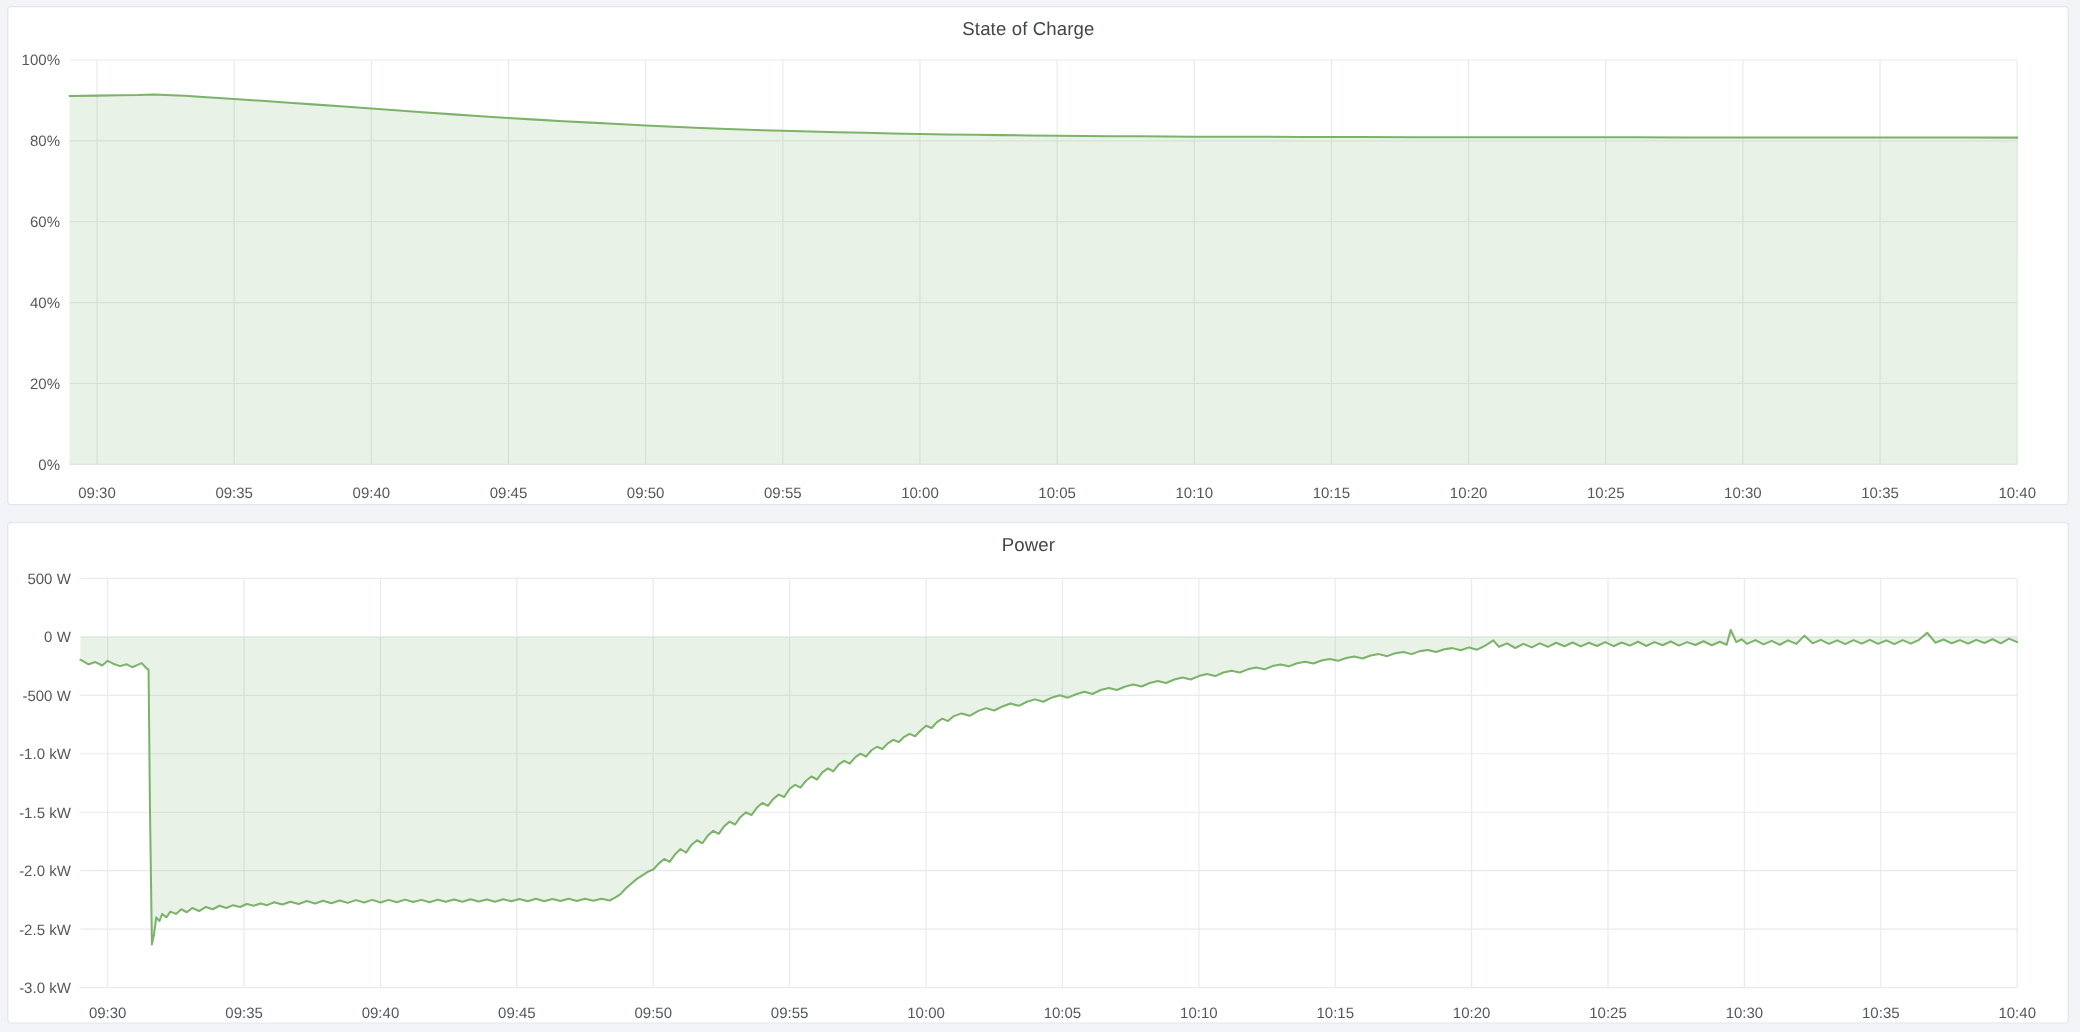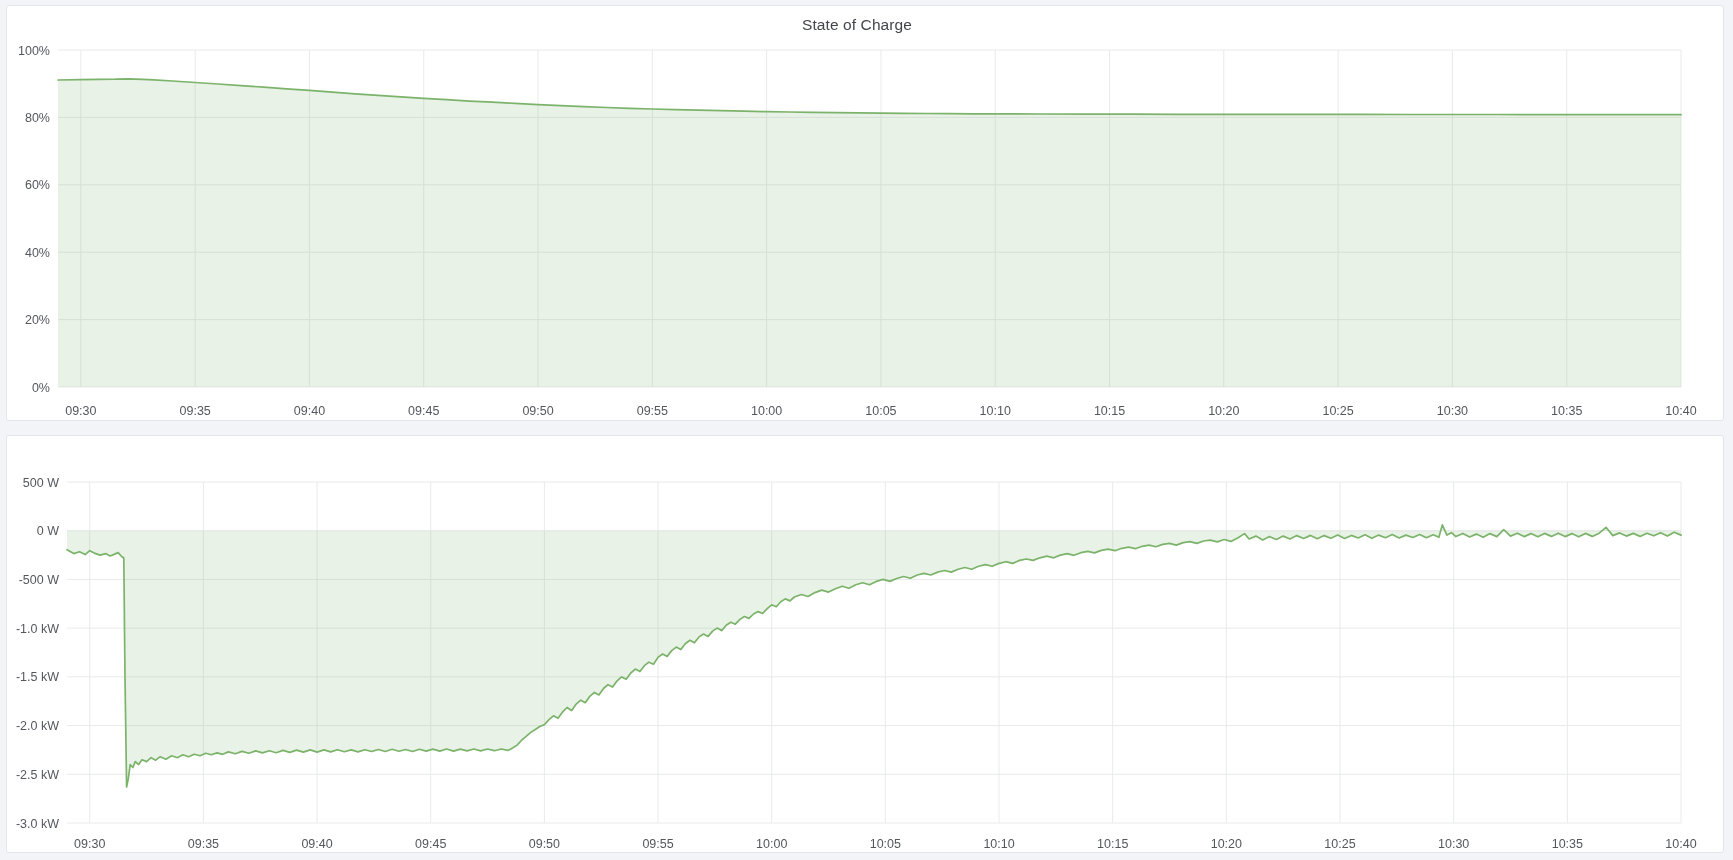--- a/index.html
+++ b/index.html
@@ -81,20 +81,21 @@
       <line x1="1559.7042253521126" y1="44" x2="1559.7042253521126" y2="381" class="gridline"></line>
       <text x="1559.7042253521126" y="409" class="tick-label" text-anchor="middle">10:35</text>
       <line x1="1674" y1="44" x2="1674" y2="381" class="gridline"></line>
       <text x="1674" y="409" class="tick-label" text-anchor="middle">10:40</text>
       <path d="M51.0 74.0L73.9 73.7L92.1 73.3L108.1 73.2L121.9 72.8L135.6 73.3L147.0 73.8L165.3 75.0L188.2 76.5L211.0 78.0L233.9 79.6L256.7 81.2L279.6 82.8L302.5 84.4L325.3 86.1L348.2 87.8L371.0 89.3L393.9 90.8L416.7 92.4L439.6 93.7L462.5 95.1L485.3 96.2L508.2 97.4L531.0 98.6L553.9 99.6L576.8 100.6L599.6 101.5L622.5 102.3L645.3 103.0L668.2 103.6L691.1 104.2L713.9 104.7L736.8 105.2L759.6 105.7L782.5 106.0L805.4 106.3L828.2 106.6L851.1 106.9L873.9 107.1L896.8 107.3L919.6 107.5L942.5 107.6L965.4 107.8L988.2 107.9L1033.9 108.0L1079.7 108.1L1125.4 108.2L1171.1 108.3L1216.8 108.3L1262.5 108.4L1308.3 108.4L1354.0 108.4L1399.7 108.5L1445.4 108.5L1491.1 108.5L1536.8 108.6L1582.6 108.6L1628.3 108.6L1674.0 108.7L1674.0 381.0L51.0 381.0Z" fill="rgba(124,179,107,0.17)" stroke="none"></path>
       <path d="M51.0 74.0L73.9 73.7L92.1 73.3L108.1 73.2L121.9 72.8L135.6 73.3L147.0 73.8L165.3 75.0L188.2 76.5L211.0 78.0L233.9 79.6L256.7 81.2L279.6 82.8L302.5 84.4L325.3 86.1L348.2 87.8L371.0 89.3L393.9 90.8L416.7 92.4L439.6 93.7L462.5 95.1L485.3 96.2L508.2 97.4L531.0 98.6L553.9 99.6L576.8 100.6L599.6 101.5L622.5 102.3L645.3 103.0L668.2 103.6L691.1 104.2L713.9 104.7L736.8 105.2L759.6 105.7L782.5 106.0L805.4 106.3L828.2 106.6L851.1 106.9L873.9 107.1L896.8 107.3L919.6 107.5L942.5 107.6L965.4 107.8L988.2 107.9L1033.9 108.0L1079.7 108.1L1125.4 108.2L1171.1 108.3L1216.8 108.3L1262.5 108.4L1308.3 108.4L1354.0 108.4L1399.7 108.5L1445.4 108.5L1491.1 108.5L1536.8 108.6L1582.6 108.6L1628.3 108.6L1674.0 108.7" fill="none" stroke="#7cb36b" stroke-width="1.7" stroke-linejoin="round" stroke-linecap="round"></path>
     </svg>
 </div>
 
 <div class="panel" id="panel-power">
+  <div class="panel-title">Power</div>
   <svg class="chart" id="chart-1" width="1718" height="416">
       <line x1="60" y1="46" x2="1674" y2="46" class="gridline"></line>
       <text x="52" y="50.5" class="tick-label" text-anchor="end">500 W</text>
       <line x1="60" y1="94.71428571428571" x2="1674" y2="94.71428571428571" class="gridline"></line>
       <text x="52" y="99.21428571428571" class="tick-label" text-anchor="end">0 W</text>
       <line x1="60" y1="143.42857142857142" x2="1674" y2="143.42857142857142" class="gridline"></line>
       <text x="52" y="147.92857142857142" class="tick-label" text-anchor="end">-500 W</text>
       <line x1="60" y1="192.14285714285714" x2="1674" y2="192.14285714285714" class="gridline"></line>
       <text x="52" y="196.64285714285714" class="tick-label" text-anchor="end">-1.0 kW</text>
       <line x1="60" y1="240.85714285714283" x2="1674" y2="240.85714285714283" class="gridline"></line>

